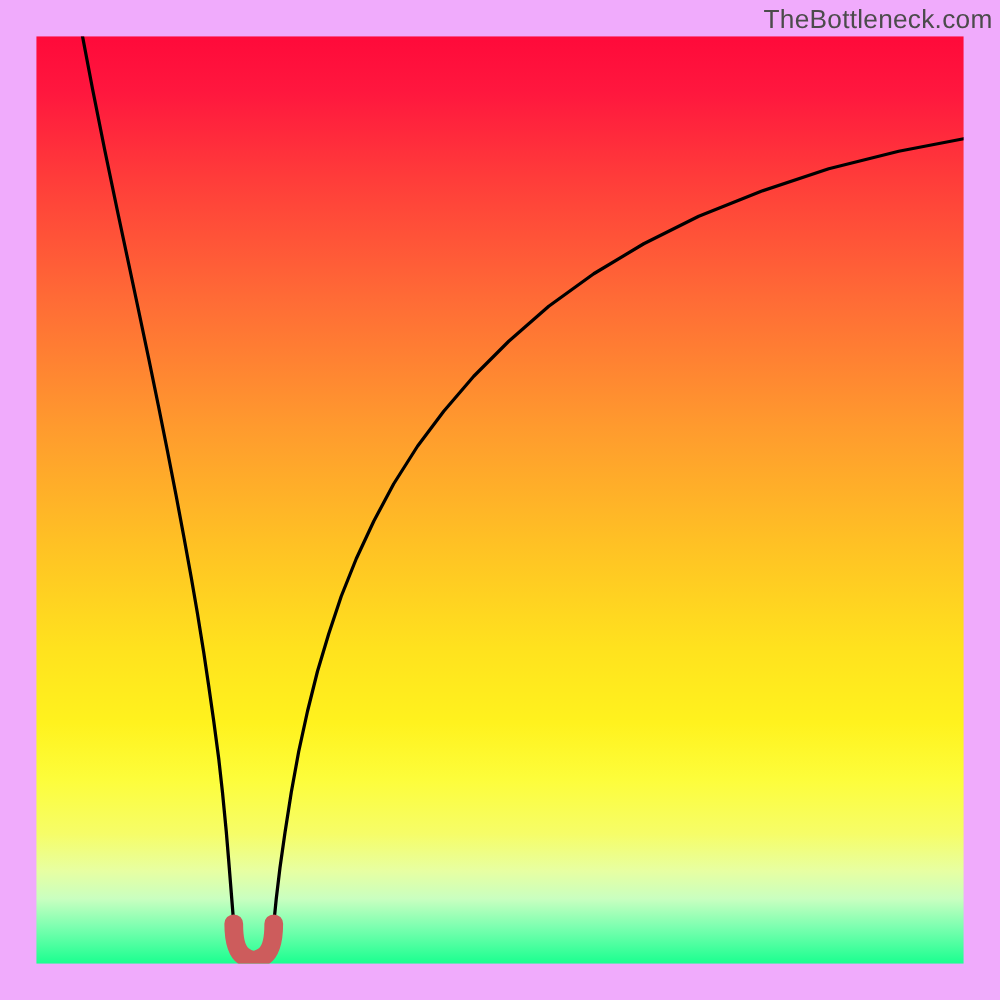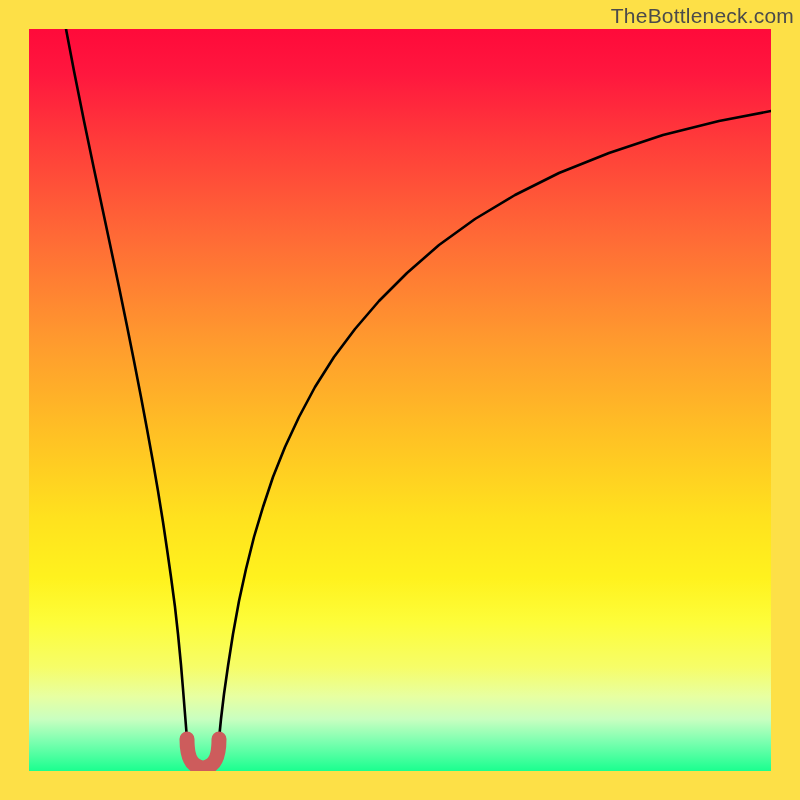--- a/index.html
+++ b/index.html
@@ -7,21 +7,21 @@
     padding: 0;
     width: 800px;
     height: 800px;
     background: #000;
     overflow: hidden;
     font-family: Arial, Helvetica, sans-serif;
   }
   .frame {
     position: absolute;
     inset: 0;
-    background: #fde047;
+    background: #f0abfc;
     text-align: right;
   }
   .plot {
     position: absolute;
     left: 29px;
     top: 29px;
     width: 742px;
     height: 742px;
     overflow: hidden;
   }

